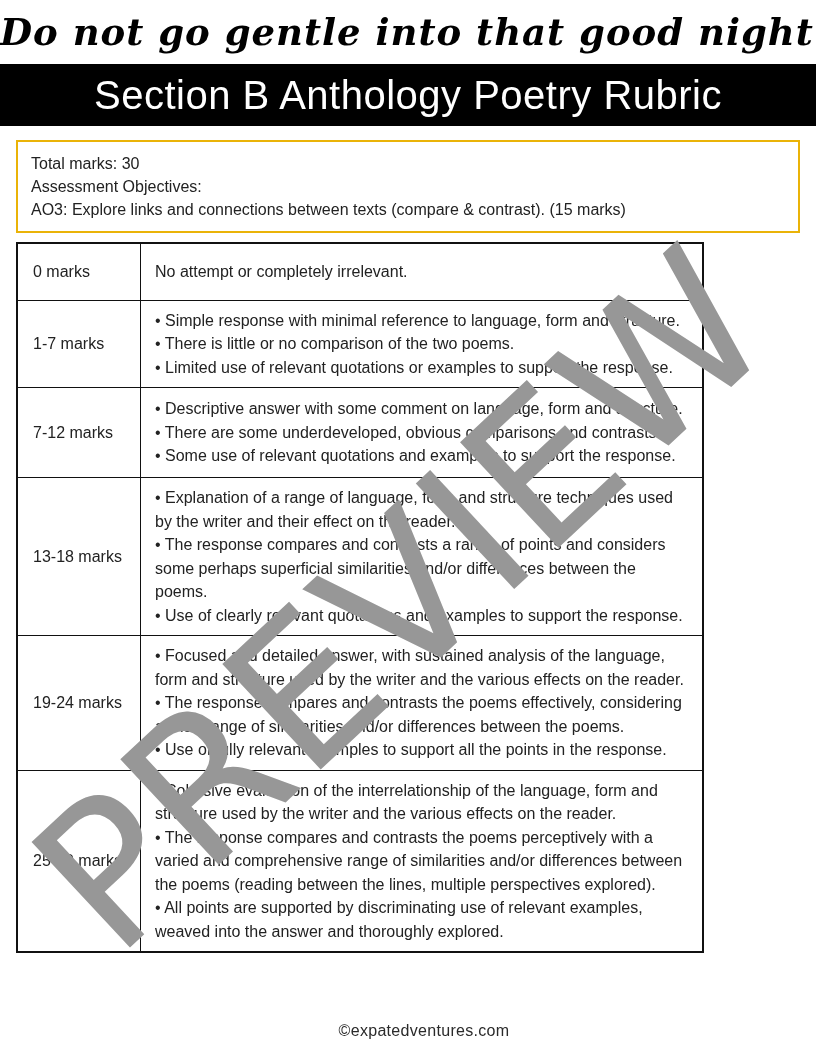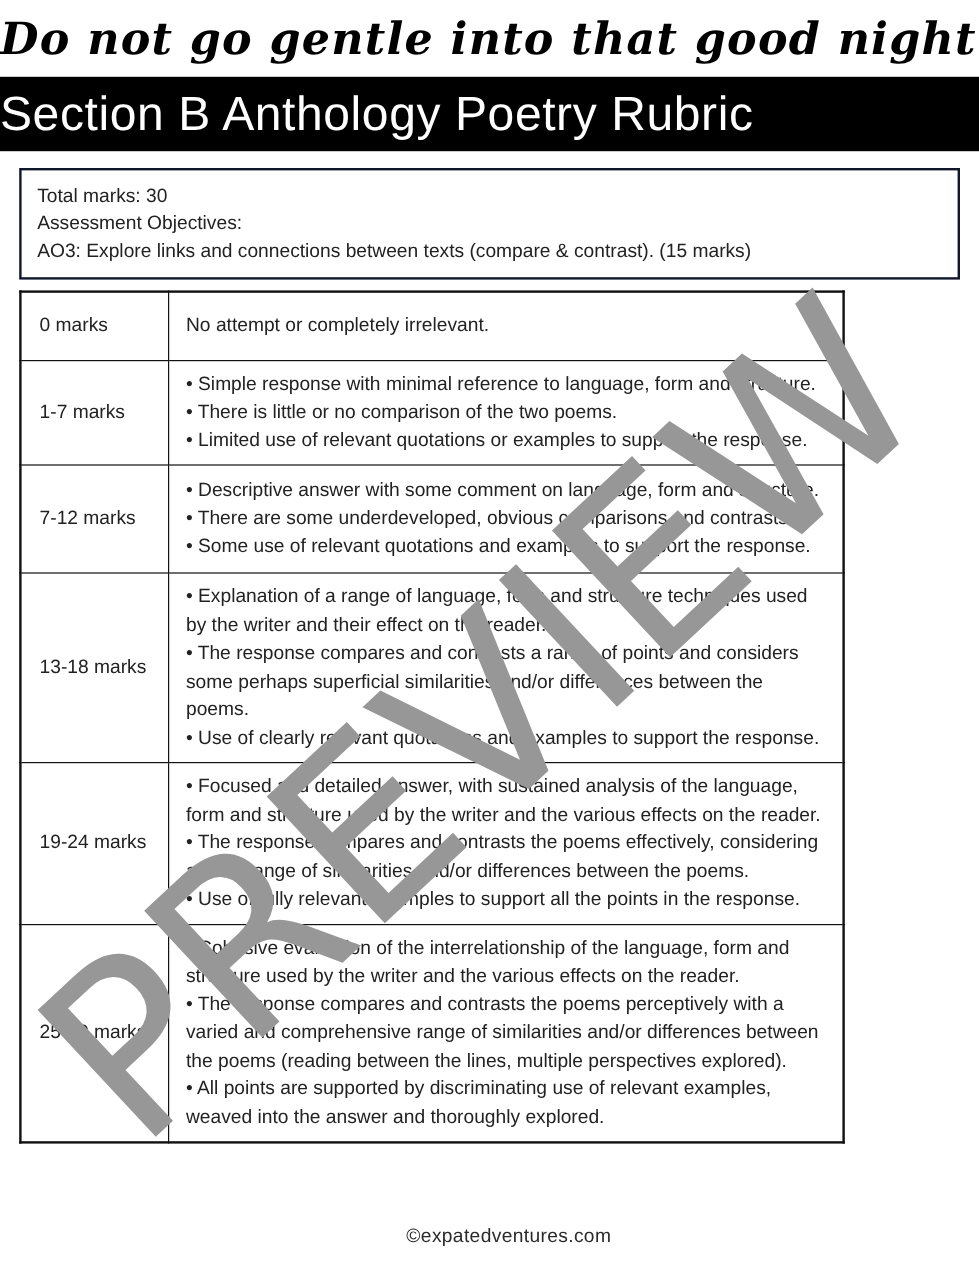--- a/index.html
+++ b/index.html
@@ -10,27 +10,27 @@
   }
   
   .poem-title{
     margin:6px 0 0 0;
     font-family:"DejaVu Serif",serif;font-style:italic;font-weight:bold;
     font-size:37px;line-height:52px;color:#000;letter-spacing:1px;
   }
   
   .banner{
     margin-top:6px;background:#000000;color:#ffffff;
-    height:62px;line-height:62px;text-align:left;
+    height:62px;line-height:62px;text-align:center;
     font-size:40px;font-weight:400;letter-spacing:0.5px;
     font-family:"Liberation Sans",sans-serif;
   }
   
   .info-box{
-    margin:14px 16px 0 16px;border:2px solid #0f172a;
+    margin:14px 16px 0 16px;border:2px solid #eab308;
     padding:10px 13px;width:754px;
     font-size:16px;line-height:23px;color:#222;
   }
   .info-box p{margin:0;}
   
   .rubric{
     margin:9px 16px 0 16px;border-collapse:collapse;width:688px;
     table-layout:fixed;
     padding-left:24px;
   }

